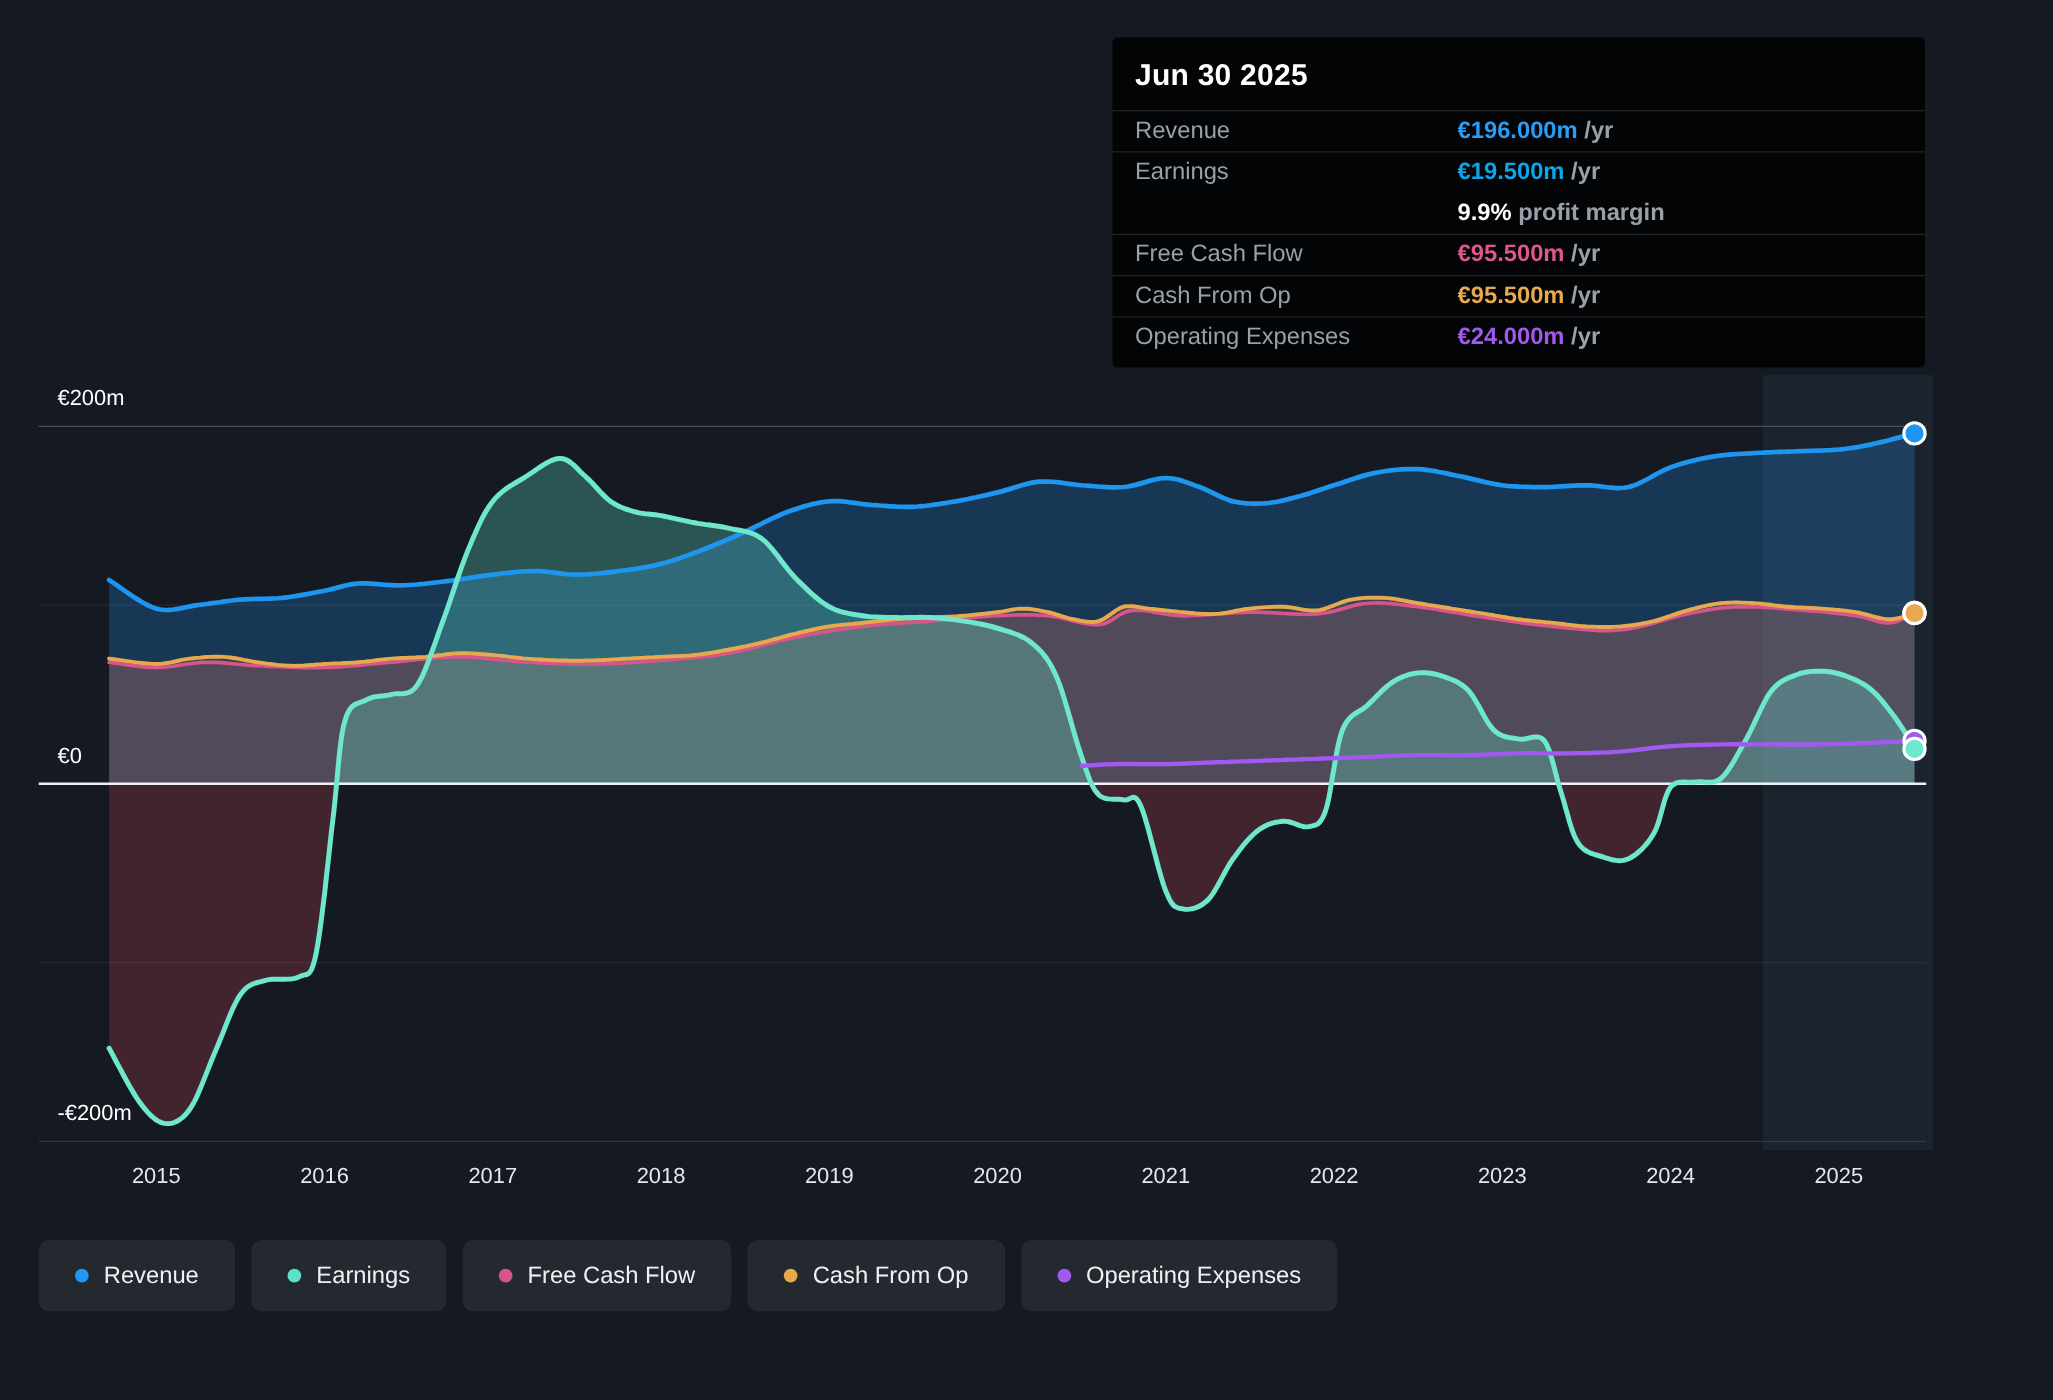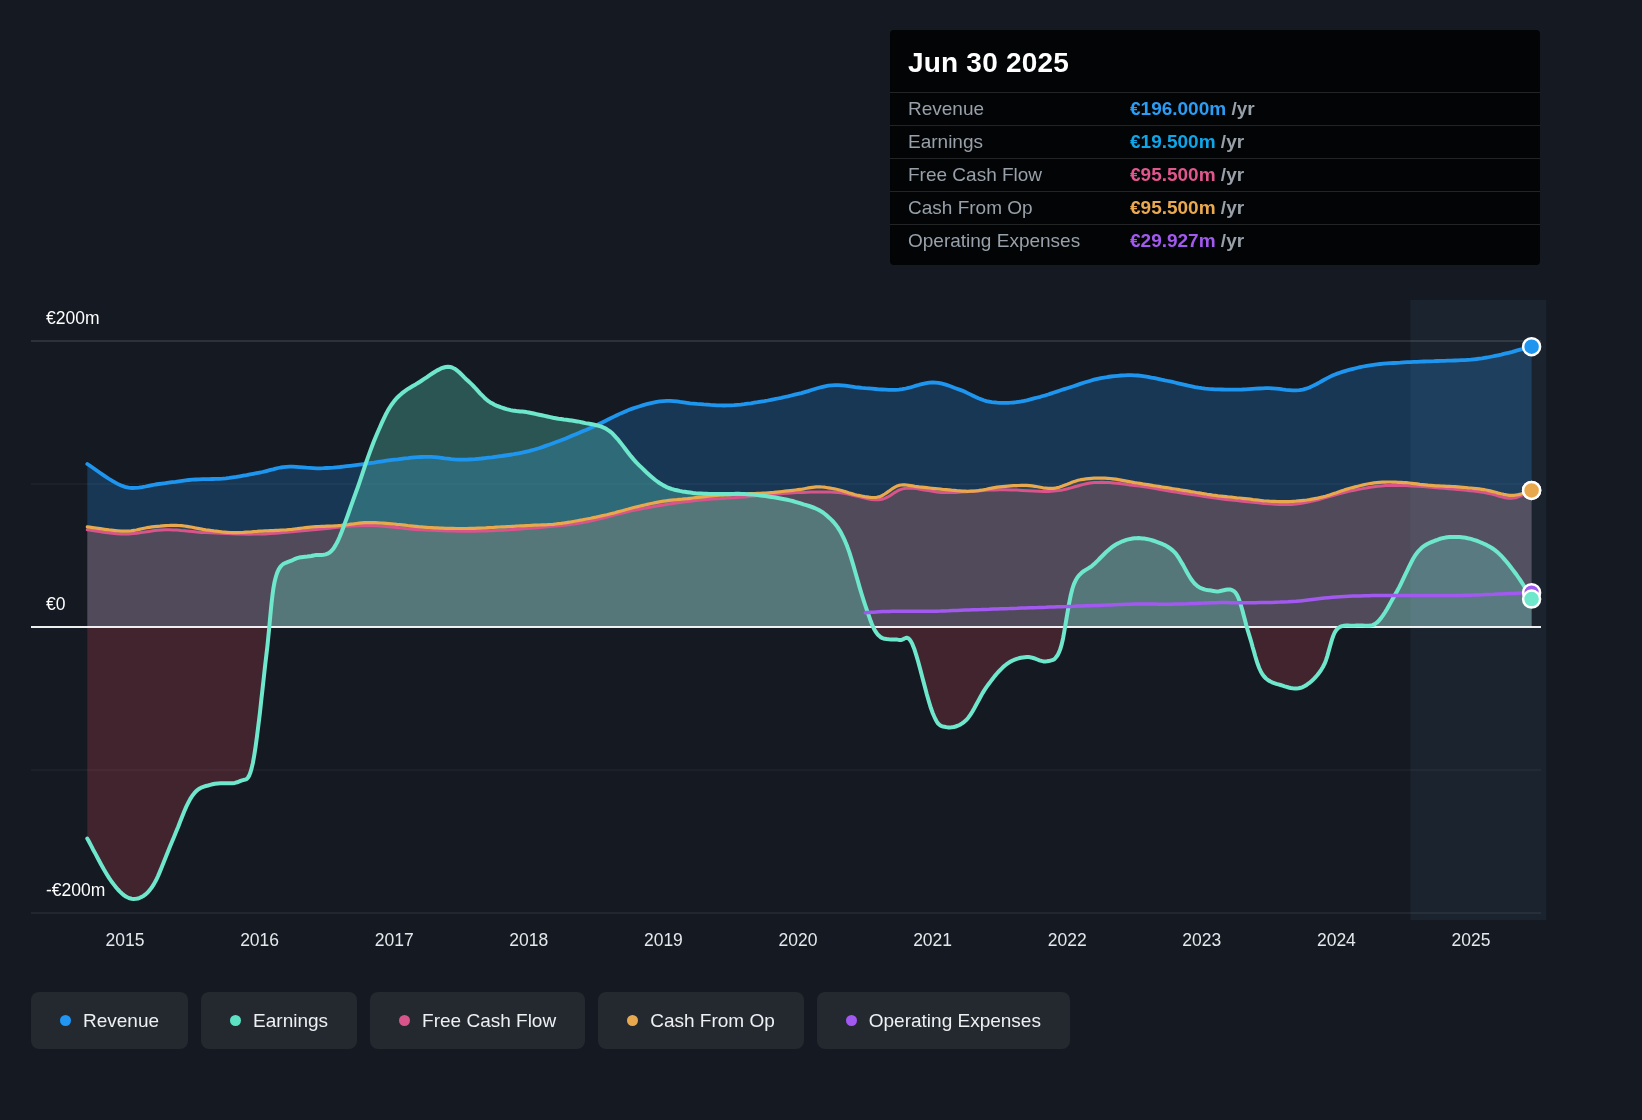--- a/index.html
+++ b/index.html
@@ -2,26 +2,26 @@
 <html><head>
 <meta charset="utf-8">
 <style>
   * { margin:0; padding:0; box-sizing:border-box; }
   html,body { width:1642px; height:1120px; }
   body { background:#141922; font-family:"Liberation Sans", sans-serif; position:relative; overflow:hidden; }
   .page { position:absolute; inset:0; }
   #chart-wrap { position:absolute; inset:0; }
   #chart-svg { display:block; }
   .tooltip { position:absolute; left:890px; top:30px; width:650px; background:#030406; border-radius:4px; padding-bottom:8px; z-index:5; }
-  .tt-title { color:#ffffff; font-size:28px; font-weight:700; padding:17px 32px 13px 18px; letter-spacing:0.2px; }
+  .tt-title { color:#ffffff; font-size:24px; font-weight:700; padding:17px 32px 13px 18px; letter-spacing:0.2px; }
   .tt-row { display:flex; align-items:center; min-height:33px; padding:0 18px; border-top:1px solid rgba(255,255,255,0.13); }
   .tt-row.grouped { border-top:none; }
   .tt-label { width:222px; color:#98a0a9; font-size:19px; flex:0 0 222px; }
   .tt-value { font-size:19px; }
-  .tt-value b { font-weight:700; }
+  .tt-value b { font-weight:700;margin-left:36px; }
   .tt-suffix { color:#98a0a9; font-weight:700; }
   .legend { position:absolute; left:31px; top:992px; display:flex; gap:13px; z-index:5; }
   .pill { display:flex; align-items:center; gap:12px; background:#24282f; border-radius:8px; height:57px; padding:0 29px; cursor:pointer; }
   .dot { width:11px; height:11px; border-radius:50%; flex:0 0 11px; }
   .pill-label { color:#eef1f4; font-size:19px; font-weight:500; white-space:nowrap; }
 </style>
 </head>
 <body>
 
 <div class="page">
@@ -70,31 +70,35 @@
     <div class="tt-title">Jun 30 2025</div>
     <div id="tt-rows">
         <div class="tt-row">
           <span class="tt-label">Revenue</span>
           <span class="tt-value"><b style="color: rgb(43, 157, 244);">€196.000m</b><span class="tt-suffix"> /yr</span></span>
         </div>
         <div class="tt-row">
           <span class="tt-label">Earnings</span>
           <span class="tt-value"><b style="color: #0ea5e9;">€19.500m</b><span class="tt-suffix"> /yr</span></span>
         </div>
+        <div class="tt-row grouped">
+          <span class="tt-label"></span>
+          <span class="tt-value"><b style="color: rgb(255, 255, 255);">9.9%</b><span class="tt-suffix"> profit margin</span></span>
+        </div>
         <div class="tt-row">
           <span class="tt-label">Free Cash Flow</span>
           <span class="tt-value"><b style="color: rgb(224, 86, 142);">€95.500m</b><span class="tt-suffix"> /yr</span></span>
         </div>
         <div class="tt-row">
           <span class="tt-label">Cash From Op</span>
           <span class="tt-value"><b style="color: rgb(234, 169, 78);">€95.500m</b><span class="tt-suffix"> /yr</span></span>
         </div>
         <div class="tt-row">
           <span class="tt-label">Operating Expenses</span>
-          <span class="tt-value"><b style="color: rgb(162, 89, 240);">€29.927m</b><span class="tt-suffix"> /yr</span></span>
+          <span class="tt-value"><b style="color: rgb(162, 89, 240);">€24.000m</b><span class="tt-suffix"> /yr</span></span>
         </div>
       </div>
   </div>
 
   <div class="legend" id="legend">
       <div class="pill">
         <span class="dot" style="background: rgb(33, 150, 243);"></span>
         <span class="pill-label">Revenue</span>
       </div>
       <div class="pill">

